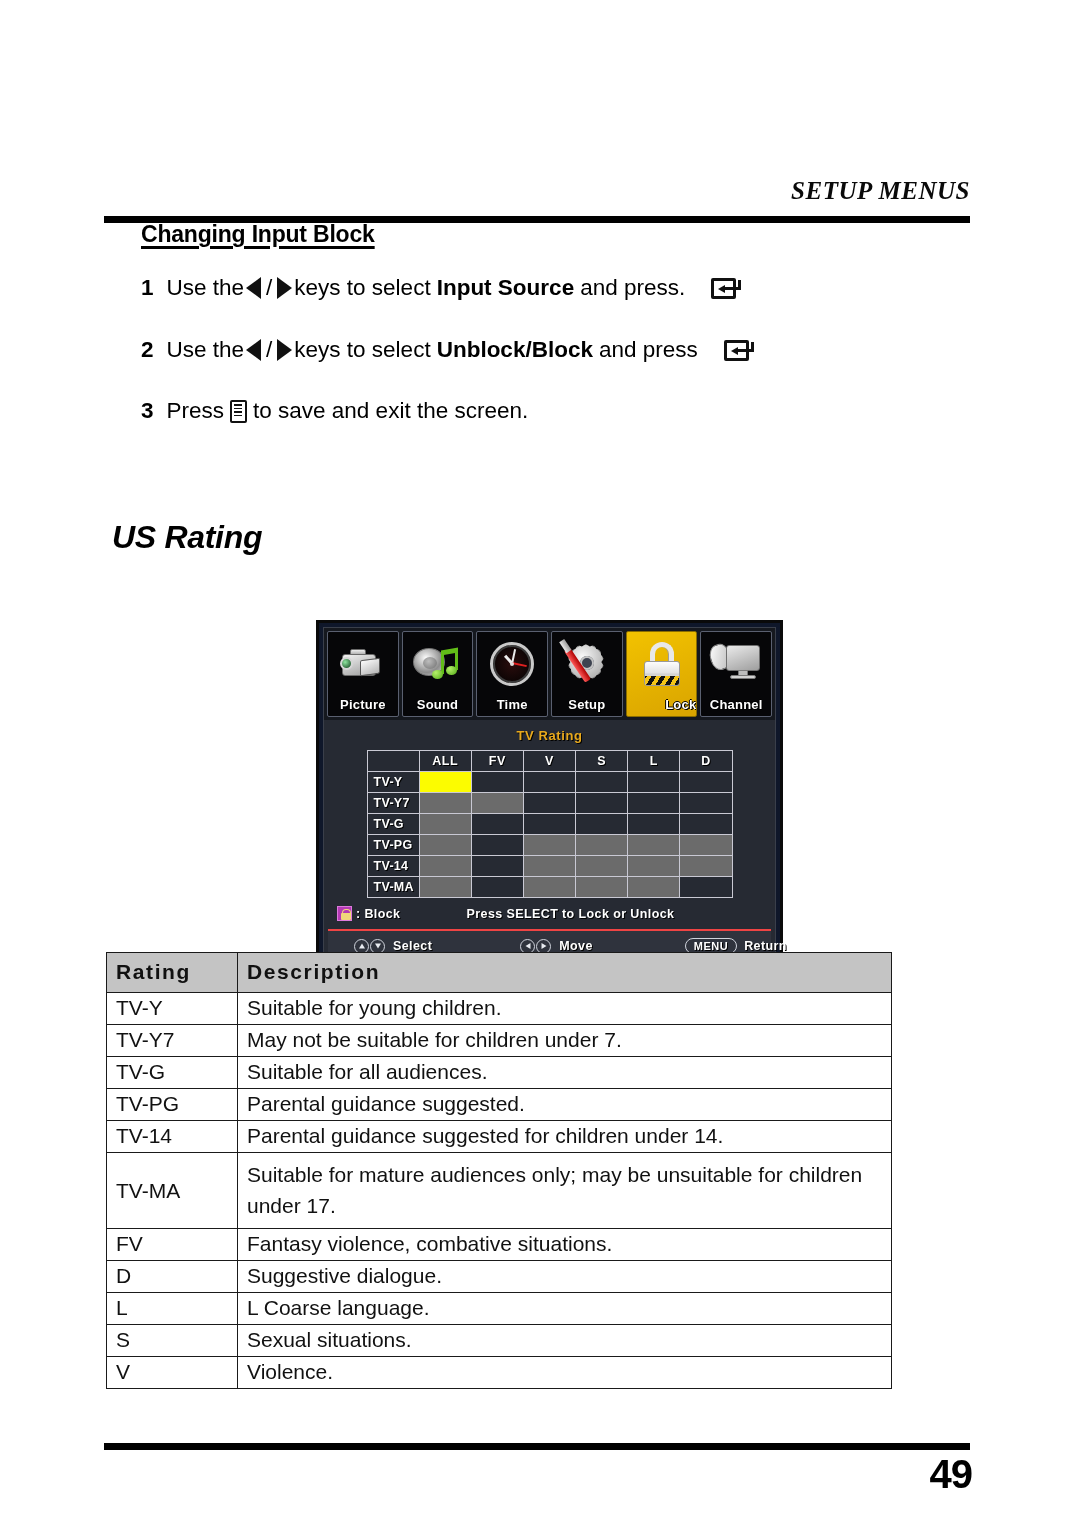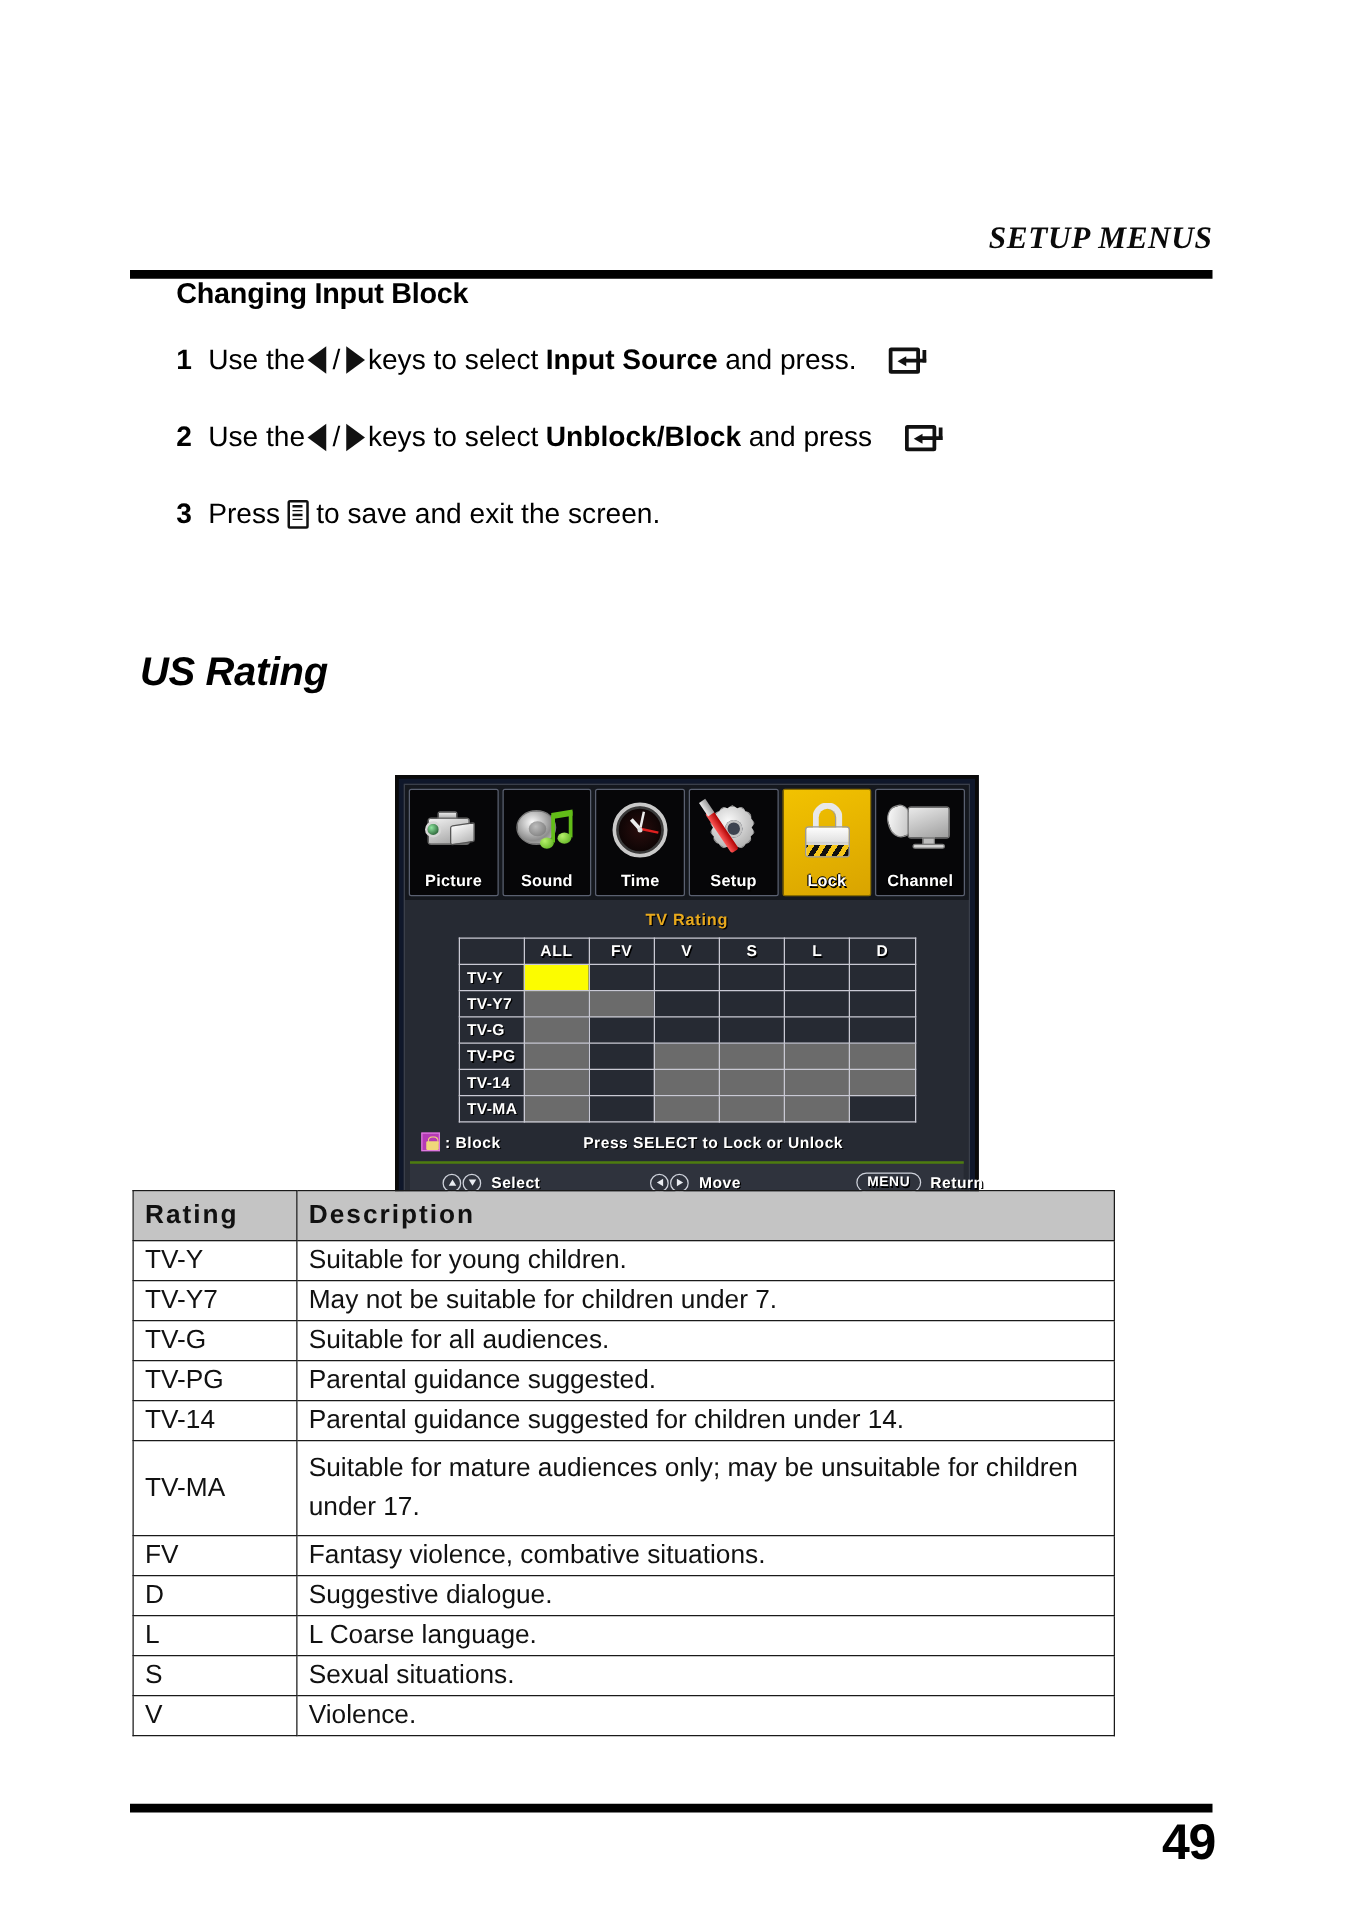--- a/index.html
+++ b/index.html
@@ -43,20 +43,21 @@
     background: #000;
   }
 
   
   .subhead {
     position: absolute;
     left: 141px; top: 221px;
     font-size: 23px;
     font-weight: bold;
     letter-spacing: -0.2px;
+    text-decoration: underline;
     text-underline-offset: 4px;
     text-decoration-thickness: 3px;
   }
 
   .steps {
     position: absolute;
     left: 141px; top: 268px;
     width: 800px;
   }
   .step {
@@ -211,20 +212,21 @@
     border-radius: 2px;
     display: flex;
     flex-direction: column;
     align-items: center;
     justify-content: flex-end;
     overflow: hidden;
   }
   .osd-icon.active {
     background: linear-gradient(160deg,#f2c200,#d9a400);
     border-color: #8a6d00;
+    align-items: flex-end;
   }
   .osd-icon .glyph {
     position: absolute;
     left: 0; top: 2px;
     width: 100%; height: 60px;
     display: flex;
     align-items: center;
     justify-content: center;
   }
   .osd-icon .lbl {
@@ -332,21 +334,21 @@
     font-weight: bold;
     letter-spacing: 0.4px;
     text-shadow: 1px 1px 0 #000;
     margin-left: 42px;
   }
 
   .osd-footer {
     height: 34px;
     margin: 0 4px 4px 4px;
     background: #2f333d;
-    border-top: 2px solid #4d7c0f;
+    border-top: 2px solid #ef4444;
     border-bottom: 2px solid #0a0a0a;
     display: flex;
     align-items: center;
     font-size: 12.5px;
     font-weight: bold;
     color: #fff;
     text-shadow: 1px 1px 0 #000;
     letter-spacing: 0.4px;
   }
   .foot-item { display: flex; align-items: center; }

